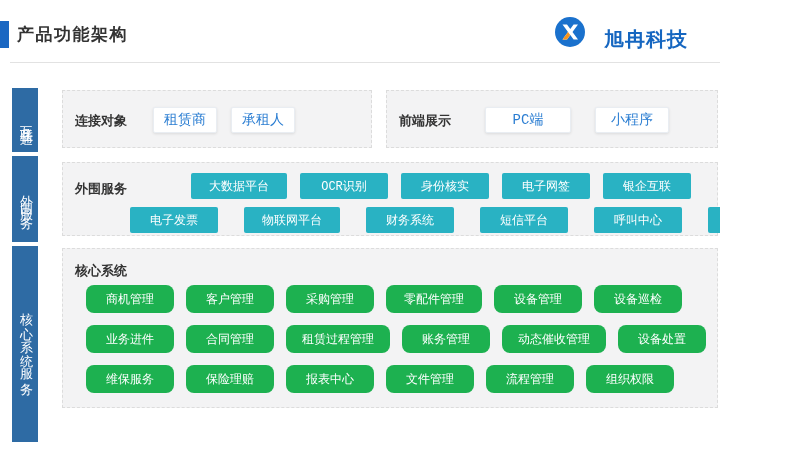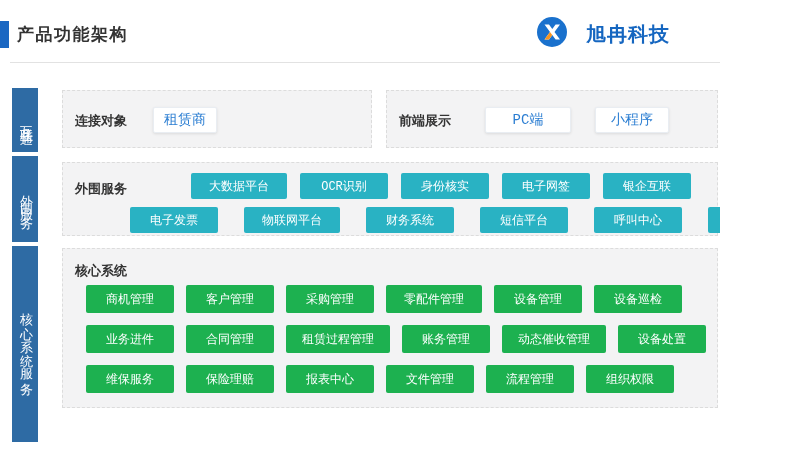--- a/index.html
+++ b/index.html
@@ -6,21 +6,21 @@
   body { background:#fff; }
   .page {
     position:relative; width:720px; height:450px; background:#ffffff;
     font-family:Liberation Mono, monospace; overflow:hidden;
   }
 
   
   .hdr-accent { position:absolute; left:0; top:21px; width:9px; height:27px; background:#1a67c2; }
   .hdr-title { position:absolute; left:17px; top:23px; font-size:17px; font-weight:bold; color:#333; letter-spacing:1.5px; }
   .divider { position:absolute; left:10px; top:62px; width:780px; height:1px; background:#e2e2e2; }
-  .logo { position:absolute; right:50px; top:16px; display:flex; align-items:center; gap:18px; }
+  .logo { position:absolute; right:32px; top:16px; display:flex; align-items:flex-end; gap:18px; }
   .logo-text { font-size:20px; font-weight:bold; color:#1566c0; letter-spacing:1px; }
 
   
   .sidebar { position:absolute; left:12px; top:88px; width:26px; height:354px; display:flex; flex-direction:column; gap:4px; }
   .sidebar-seg {
     background:#2e6ba4; color:#fff; display:flex; align-items:center; justify-content:center;
     writing-mode:vertical-rl; text-orientation:upright; font-size:13px;
   }
   .seg1 { height:64px; letter-spacing:2px; }
   .seg2 { height:86px; letter-spacing:7px; }
@@ -48,21 +48,21 @@
   .tbtn {
     height:26px; background:#29b2c3; color:#fff; font-size:12px;
     display:flex; align-items:center; justify-content:center; border-radius:2px;
   }
 
   
   .crow { position:absolute; left:23px; display:flex; gap:12px; }
   .crow1 { top:36px; } .crow2 { top:76px; } .crow3 { top:116px; }
   .gbtn {
     height:28px; background:#1db150; color:#fff; font-size:12px;
-    display:flex; align-items:center; justify-content:center; border-radius:2px;
+    display:flex; align-items:center; justify-content:center; border-radius:8px;
   }
 
   .w64 { width:64px; } .w74 { width:74px; } .w86 { width:86px; }
   .w88 { width:88px; } .w96 { width:96px; } .w104 { width:104px; }
 </style>
 </head>
 <body>
 
 <div class="page">
 
@@ -82,20 +82,21 @@
 
   <div class="sidebar">
     <div class="sidebar-seg seg1">互联互通</div>
     <div class="sidebar-seg seg2">外围服务</div>
     <div class="sidebar-seg seg3">核心系统服务</div>
   </div>
 
   <div class="panel" id="panel-connect">
     <div class="panel-title" style="left:12px; top:21px;">连接对象</div>
     <div class="chip w64" style="left:90px;">租赁商</div>
+    <div class="chip w64" style="left:168px;">承租人</div>
   </div>
 
   <div class="panel" id="panel-frontend">
     <div class="panel-title" style="left:12px; top:21px;">前端展示</div>
     <div class="chip w86" style="left:98px;">PC端</div>
     <div class="chip w74" style="left:208px;">小程序</div>
   </div>
 
   <div class="panel" id="panel-third">
     <div class="panel-title" style="left:12px; top:17px;">外围服务</div>

